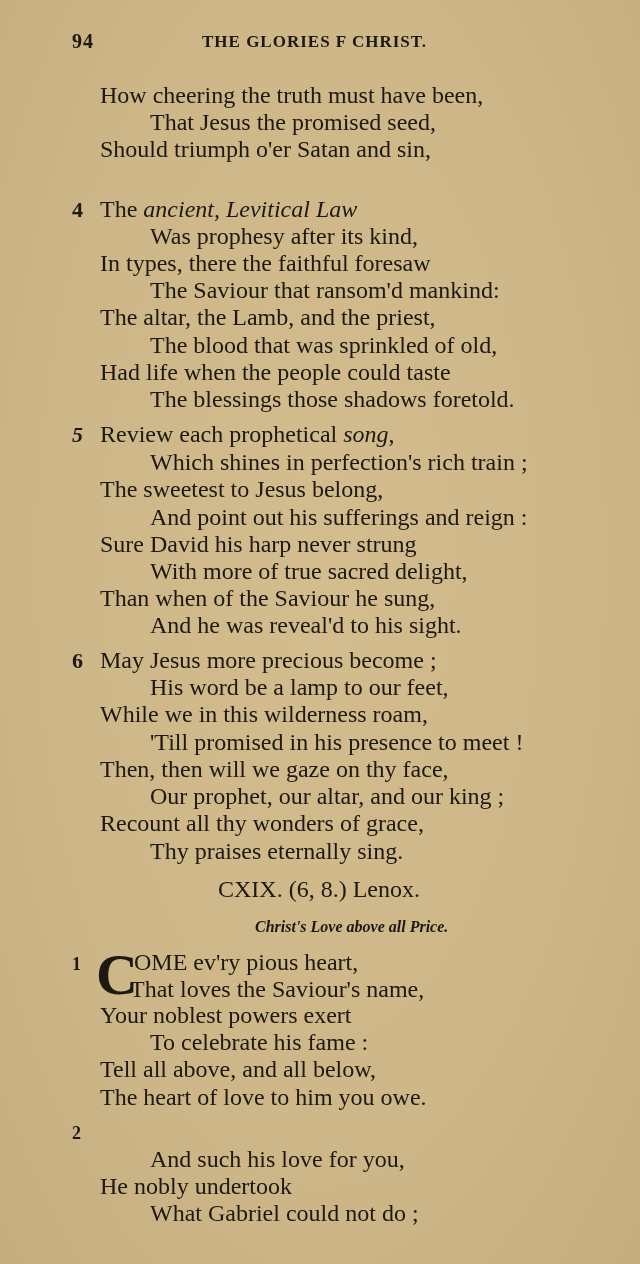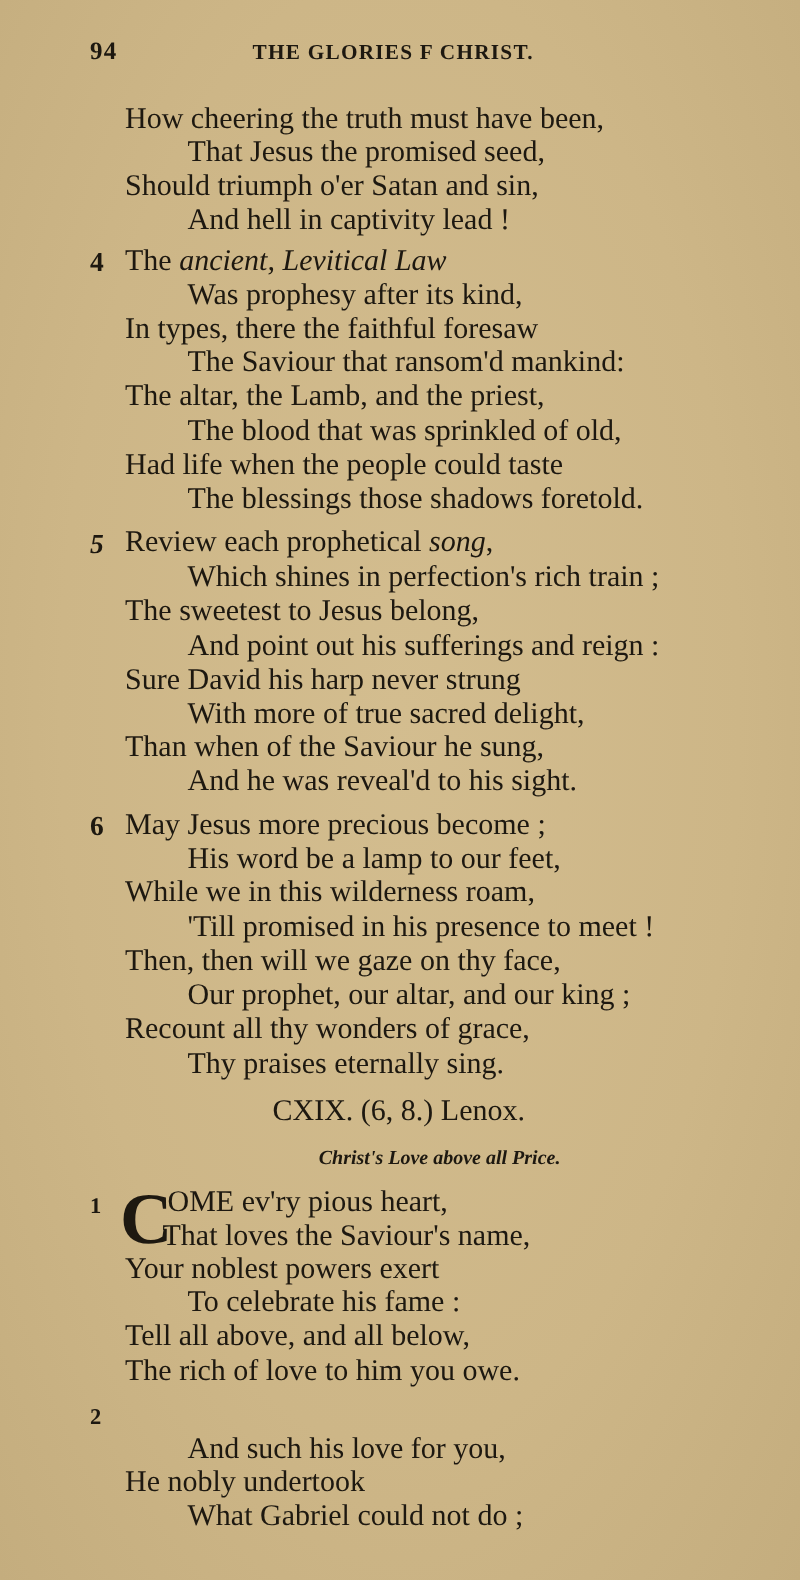--- a/index.html
+++ b/index.html
@@ -34,21 +34,20 @@
 <div class="page">
 
   <div class="header">
     <span class="page-num">94</span>
     <span class="running-title">THE GLORIES  F CHRIST.</span>
   </div>
 
   <div class="line l0" style="top:81px">How cheering the truth must have been,</div>
   <div class="line l1" style="top:108px">That Jesus the promised seed,</div>
   <div class="line l0" style="top:135px">Should triumph o'er Satan and sin,</div>
-  <div class="line l1" style="top:162px">And hell in captivity lead !</div>
 
   <div class="num" style="top:196px">4</div>
   <div class="line l0" style="top:195px"><span>The </span><span class="it">ancient, Levitical Law</span></div>
   <div class="line l1" style="top:222px">Was prophesy after its kind,</div>
   <div class="line l0" style="top:249px">In types, there the faithful foresaw</div>
   <div class="line l1" style="top:276px">The Saviour that ransom'd mankind:</div>
   <div class="line l0" style="top:303px">The altar, the Lamb, and the priest,</div>
   <div class="line l1" style="top:331px">The blood that was sprinkled of old,</div>
   <div class="line l0" style="top:358px">Had life when the people could taste</div>
   <div class="line l1" style="top:385px">The blessings those shadows foretold.</div>
@@ -76,20 +75,20 @@
   <div class="hymn-title">CXIX. (6, 8.) Lenox.</div>
   <div class="hymn-sub">Christ's Love above all Price.</div>
 
   <div class="num" style="top:950px; font-size:18px;">1</div>
   <div class="dropcap">C</div>
   <div class="line" style="left:134px; top:948px">OME ev'ry pious heart,</div>
   <div class="line" style="left:130px; top:975px">That loves the Saviour's name,</div>
   <div class="line l0" style="top:1001px">Your noblest powers exert</div>
   <div class="line l1" style="top:1028px">To celebrate his fame :</div>
   <div class="line l0" style="top:1055px">Tell all above, and all below,</div>
-  <div class="line l0" style="top:1083px">The rich of love to him you owe.</div>
+  <div class="line l0" style="top:1083px">The heart of love to him you owe.</div>
 
   <div class="num" style="top:1119px; font-size:18px;">2</div>
   <div class="line l1" style="top:1145px">And such his love for you,</div>
   <div class="line l0" style="top:1172px">He nobly undertook</div>
   <div class="line l1" style="top:1199px">What Gabriel could not do ;</div>
 
 </div>
 
 </body></html>

